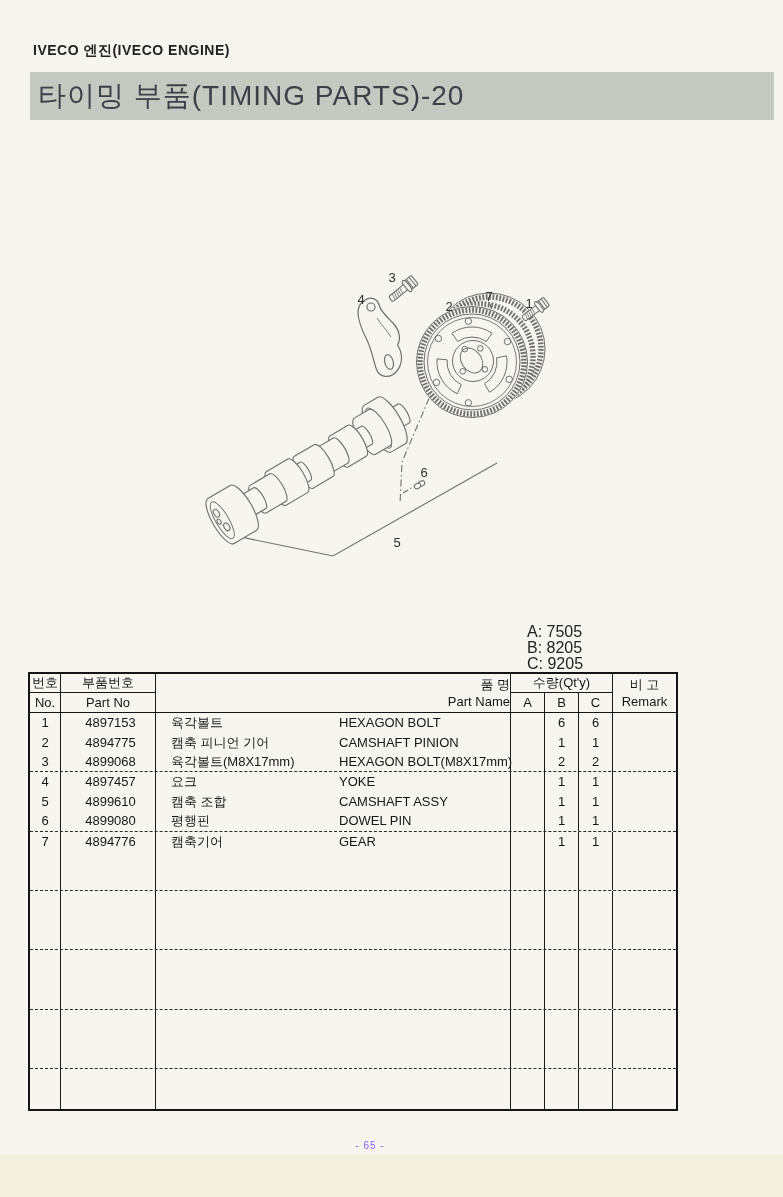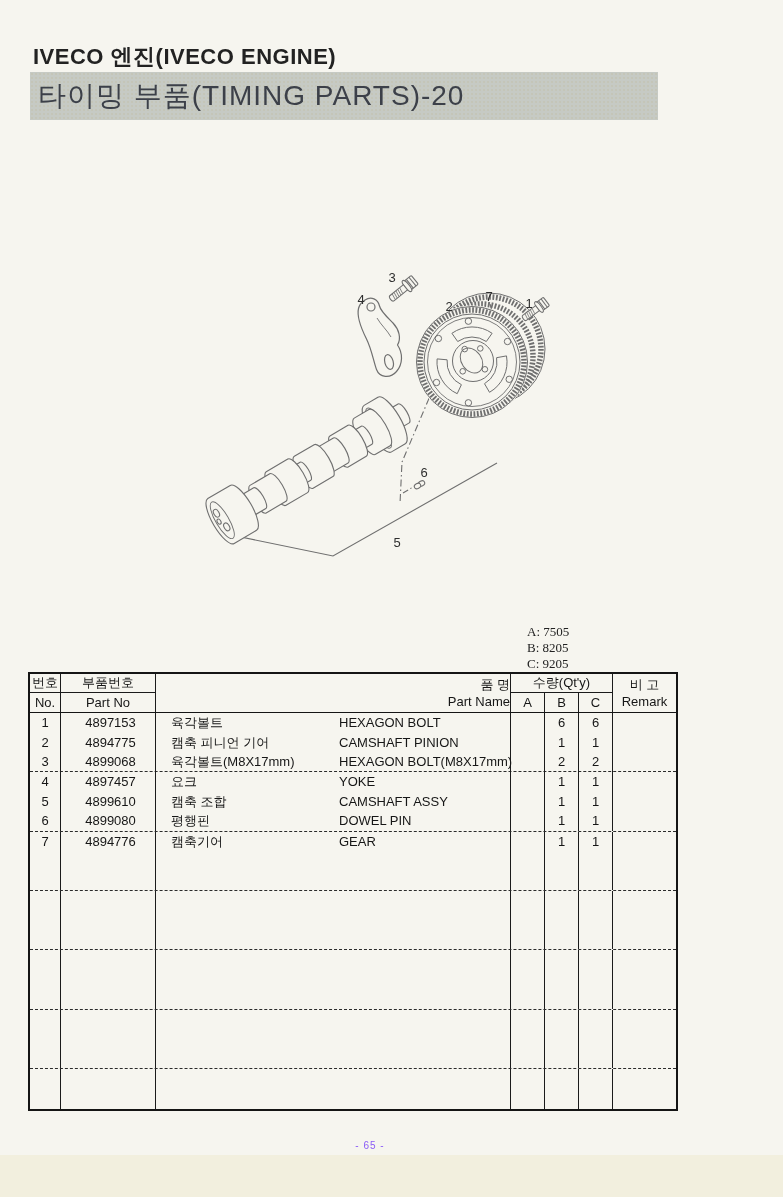--- a/index.html
+++ b/index.html
@@ -3,37 +3,37 @@
 <meta charset="utf-8">
 <style>
   html,body{margin:0;padding:0;}
   body{background:#e9e8e2;font-family:"Liberation Sans",sans-serif;}
   .page{
     position:relative;width:783px;height:1197px;margin:0 auto;
     background:#f6f5ef;overflow:hidden;color:#1c1c1c;
   }
   .bottom-tint{position:absolute;left:0;top:1155px;width:783px;height:42px;background:#f2efde;}
   .doc-header{
-    position:absolute;left:33px;top:42px;font-size:22px;letter-spacing:0.5px;
+    position:absolute;left:33px;top:42px;font-size:14px;letter-spacing:0.5px;
     color:#222;font-weight:bold;font-family:"Liberation Sans",sans-serif;
   }
   .title-bar{
-    position:absolute;left:30px;top:72px;width:628px;height:48px;
+    position:absolute;left:30px;top:72px;width:744px;height:48px;
     background:#c6cac4;
     background-image:radial-gradient(circle, rgba(186,168,124,0.35) 0.6px, transparent 0.8px);
     background-size:4px 4px;
   }
   .title-bar span{
     display:block;padding-left:8px;line-height:48px;font-size:28px;
     letter-spacing:1px;color:#3c4049;white-space:nowrap;
   }
   .diagram{position:absolute;left:195px;top:255px;width:380px;height:320px;}
   .legend{
     position:absolute;left:527px;top:624px;
-    font-family:Liberation Serif, serif;font-size:13px;line-height:16px;color:#222;
+    font-family:Liberation Sans, sans-serif;font-size:16px;line-height:16px;color:#222;
   }
   
   .tbl{
     position:absolute;left:28px;top:672px;width:650px;box-sizing:border-box;
     border:2px solid #151515;font-size:13px;color:#161616;background:transparent;
   }
   .thead{height:39px;border-bottom:1.5px solid #151515;box-sizing:border-box;}
   .hc{display:flex;align-items:center;justify-content:center;box-sizing:border-box;white-space:nowrap;overflow:hidden;}
   .bl{border-left:1px solid #1b1b1b;}
   .bb{border-bottom:1px solid #1b1b1b;}

